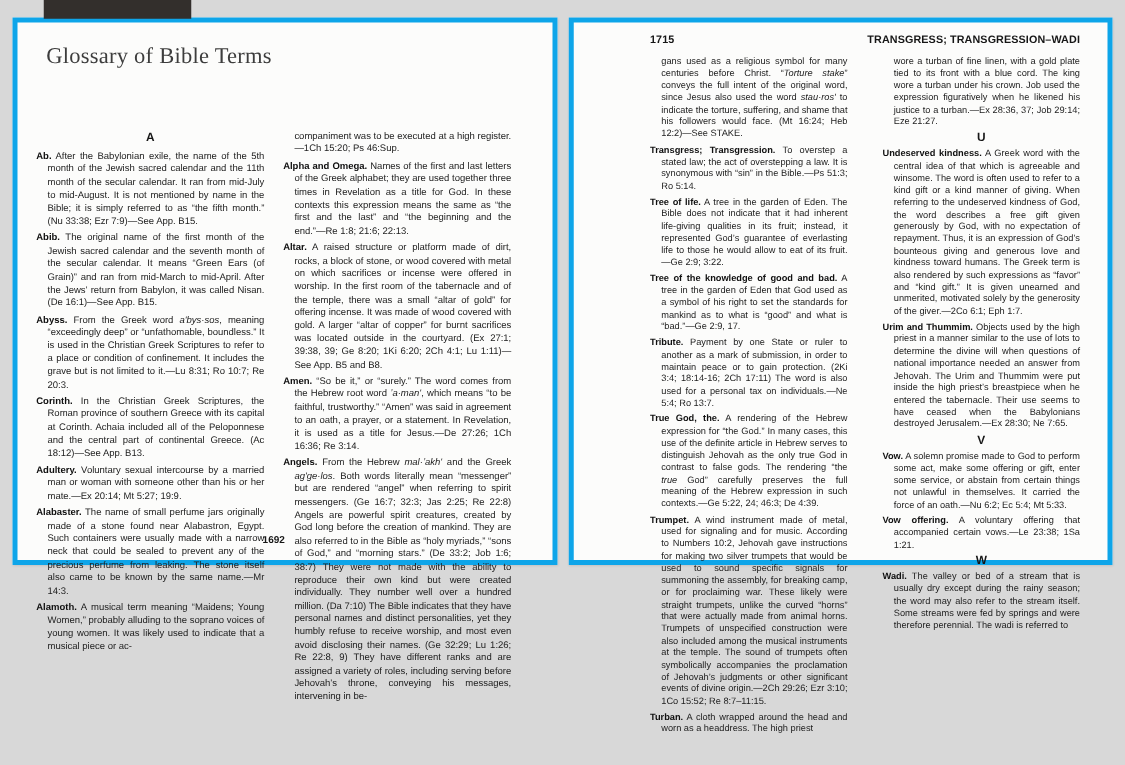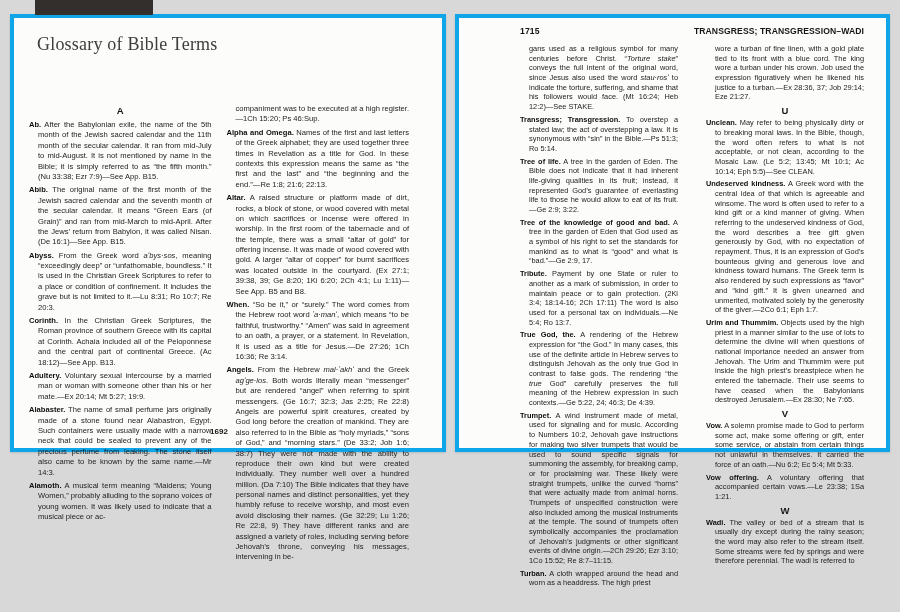--- a/index.html
+++ b/index.html
@@ -63,21 +63,21 @@
         <p class="entry"><b class="term">Abyss.</b> From the Greek word <i>aʹbys·sos</i>, meaning “exceedingly deep” or “unfathomable, boundless.” It is used in the Christian Greek Scriptures to refer to a place or condition of confinement. It includes the grave but is not limited to it.—Lu 8:31; Ro 10:7; Re 20:3.</p>
         <p class="entry"><b class="term">Corinth.</b> In the Christian Greek Scriptures, the Roman province of southern Greece with its capital at Corinth. Achaia included all of the Peloponnese and the central part of continental Greece. (Ac 18:12)—See App. B13.</p>
         <p class="entry"><b class="term">Adultery.</b> Voluntary sexual intercourse by a married man or woman with someone other than his or her mate.—Ex 20:14; Mt 5:27; 19:9.</p>
         <p class="entry"><b class="term">Alabaster.</b> The name of small perfume jars originally made of a stone found near Alabastron, Egypt. Such containers were usually made with a narrow neck that could be sealed to prevent any of the precious perfume from leaking. The stone itself also came to be known by the same name.—Mr 14:3.</p>
         <p class="entry"><b class="term">Alamoth.</b> A musical term meaning “Maidens; Young Women,” probably alluding to the soprano voices of young women. It was likely used to indicate that a musical piece or ac-</p>
       </div>
     <div class="col">
         <p class="entry cont">companiment was to be executed at a high register.—1Ch 15:20; Ps 46:Sup.</p>
         <p class="entry"><b class="term">Alpha and Omega.</b> Names of the first and last letters of the Greek alphabet; they are used together three times in Revelation as a title for God. In these contexts this expression means the same as “the first and the last” and “the beginning and the end.”—Re 1:8; 21:6; 22:13.</p>
         <p class="entry"><b class="term">Altar.</b> A raised structure or platform made of dirt, rocks, a block of stone, or wood covered with metal on which sacrifices or incense were offered in worship. In the first room of the tabernacle and of the temple, there was a small “altar of gold” for offering incense. It was made of wood covered with gold. A larger “altar of copper” for burnt sacrifices was located outside in the courtyard. (Ex 27:1; 39:38, 39; Ge 8:20; 1Ki 6:20; 2Ch 4:1; Lu 1:11)—See App. B5 and B8.</p>
-        <p class="entry"><b class="term">When.</b> “So be it,” or “surely.” The word comes from the Hebrew root word <i>ʼa·manʹ</i>, which means “to be faithful, trustworthy.” “Amen” was said in agreement to an oath, a prayer, or a statement. In Revelation, it is used as a title for Jesus.—De 27:26; 1Ch 16:36; Re 3:14.</p>
+        <p class="entry"><b class="term">Amen.</b> “So be it,” or “surely.” The word comes from the Hebrew root word <i>ʼa·manʹ</i>, which means “to be faithful, trustworthy.” “Amen” was said in agreement to an oath, a prayer, or a statement. In Revelation, it is used as a title for Jesus.—De 27:26; 1Ch 16:36; Re 3:14.</p>
         <p class="entry"><b class="term">Angels.</b> From the Hebrew <i>mal·ʼakhʹ</i> and the Greek <i>agʹge·los</i>. Both words literally mean “messenger” but are rendered “angel” when referring to spirit messengers. (Ge 16:7; 32:3; Jas 2:25; Re 22:8) Angels are powerful spirit creatures, created by God long before the creation of mankind. They are also referred to in the Bible as “holy myriads,” “sons of God,” and “morning stars.” (De 33:2; Job 1:6; 38:7) They were not made with the ability to reproduce their own kind but were created individually. They number well over a hundred million. (Da 7:10) The Bible indicates that they have personal names and distinct personalities, yet they humbly refuse to receive worship, and most even avoid disclosing their names. (Ge 32:29; Lu 1:26; Re 22:8, 9) They have different ranks and are assigned a variety of roles, including serving before Jehovah’s throne, conveying his messages, intervening in be-</p>
       </div>
   </div>
   <div class="lp-pagenum">1692</div>
 </div>
 
 <div class="page page-right">
   <div class="rp-header">
     <span>1715</span>
     <span>TRANSGRESS; TRANSGRESSION–WADI</span>
@@ -89,21 +89,20 @@
         <p class="entry"><b class="term">Tree of life.</b> A tree in the garden of Eden. The Bible does not indicate that it had inherent life-giving qualities in its fruit; instead, it represented God’s guarantee of everlasting life to those he would allow to eat of its fruit.—Ge 2:9; 3:22.</p>
         <p class="entry"><b class="term">Tree of the knowledge of good and bad.</b> A tree in the garden of Eden that God used as a symbol of his right to set the standards for mankind as to what is “good” and what is “bad.”—Ge 2:9, 17.</p>
         <p class="entry"><b class="term">Tribute.</b> Payment by one State or ruler to another as a mark of submission, in order to maintain peace or to gain protection. (2Ki 3:4; 18:14-16; 2Ch 17:11) The word is also used for a personal tax on individuals.—Ne 5:4; Ro 13:7.</p>
         <p class="entry"><b class="term">True God, the.</b> A rendering of the Hebrew expression for “the God.” In many cases, this use of the definite article in Hebrew serves to distinguish Jehovah as the only true God in contrast to false gods. The rendering “the <i>true</i> God” carefully preserves the full meaning of the Hebrew expression in such contexts.—Ge 5:22, 24; 46:3; De 4:39.</p>
         <p class="entry"><b class="term">Trumpet.</b> A wind instrument made of metal, used for signaling and for music. According to Numbers 10:2, Jehovah gave instructions for making two silver trumpets that would be used to sound specific signals for summoning the assembly, for breaking camp, or for proclaiming war. These likely were straight trumpets, unlike the curved “horns” that were actually made from animal horns. Trumpets of unspecified construction were also included among the musical instruments at the temple. The sound of trumpets often symbolically accompanies the proclamation of Jehovah’s judgments or other significant events of divine origin.—2Ch 29:26; Ezr 3:10; 1Co 15:52; Re 8:7–11:15.</p>
         <p class="entry"><b class="term">Turban.</b> A cloth wrapped around the head and worn as a headdress. The high priest</p>
       </div>
     <div class="col">
         <p class="entry cont">wore a turban of fine linen, with a gold plate tied to its front with a blue cord. The king wore a turban under his crown. Job used the expression figuratively when he likened his justice to a turban.—Ex 28:36, 37; Job 29:14; Eze 21:27.</p>
         <div class="section-letter">U</div>
-        <p class="entry"><b class="term">Unclean.</b> May refer to being physically dirty or to breaking moral laws. In the Bible, though, the word often refers to what is not acceptable, or not clean, according to the Mosaic Law. (Le 5:2; 13:45; Mt 10:1; Ac 10:14; Eph 5:5)—See CLEAN.</p>
         <p class="entry"><b class="term">Undeserved kindness.</b> A Greek word with the central idea of that which is agreeable and winsome. The word is often used to refer to a kind gift or a kind manner of giving. When referring to the undeserved kindness of God, the word describes a free gift given generously by God, with no expectation of repayment. Thus, it is an expression of God’s bounteous giving and generous love and kindness toward humans. The Greek term is also rendered by such expressions as “favor” and “kind gift.” It is given unearned and unmerited, motivated solely by the generosity of the giver.—2Co 6:1; Eph 1:7.</p>
         <p class="entry"><b class="term">Urim and Thummim.</b> Objects used by the high priest in a manner similar to the use of lots to determine the divine will when questions of national importance needed an answer from Jehovah. The Urim and Thummim were put inside the high priest’s breastpiece when he entered the tabernacle. Their use seems to have ceased when the Babylonians destroyed Jerusalem.—Ex 28:30; Ne 7:65.</p>
         <div class="section-letter">V</div>
         <p class="entry"><b class="term">Vow.</b> A solemn promise made to God to perform some act, make some offering or gift, enter some service, or abstain from certain things not unlawful in themselves. It carried the force of an oath.—Nu 6:2; Ec 5:4; Mt 5:33.</p>
         <p class="entry"><b class="term">Vow offering.</b> A voluntary offering that accompanied certain vows.—Le 23:38; 1Sa 1:21.</p>
         <div class="section-letter">W</div>
         <p class="entry"><b class="term">Wadi.</b> The valley or bed of a stream that is usually dry except during the rainy season; the word may also refer to the stream itself. Some streams were fed by springs and were therefore perennial. The wadi is referred to</p>
       </div>
   </div>
 </div>

